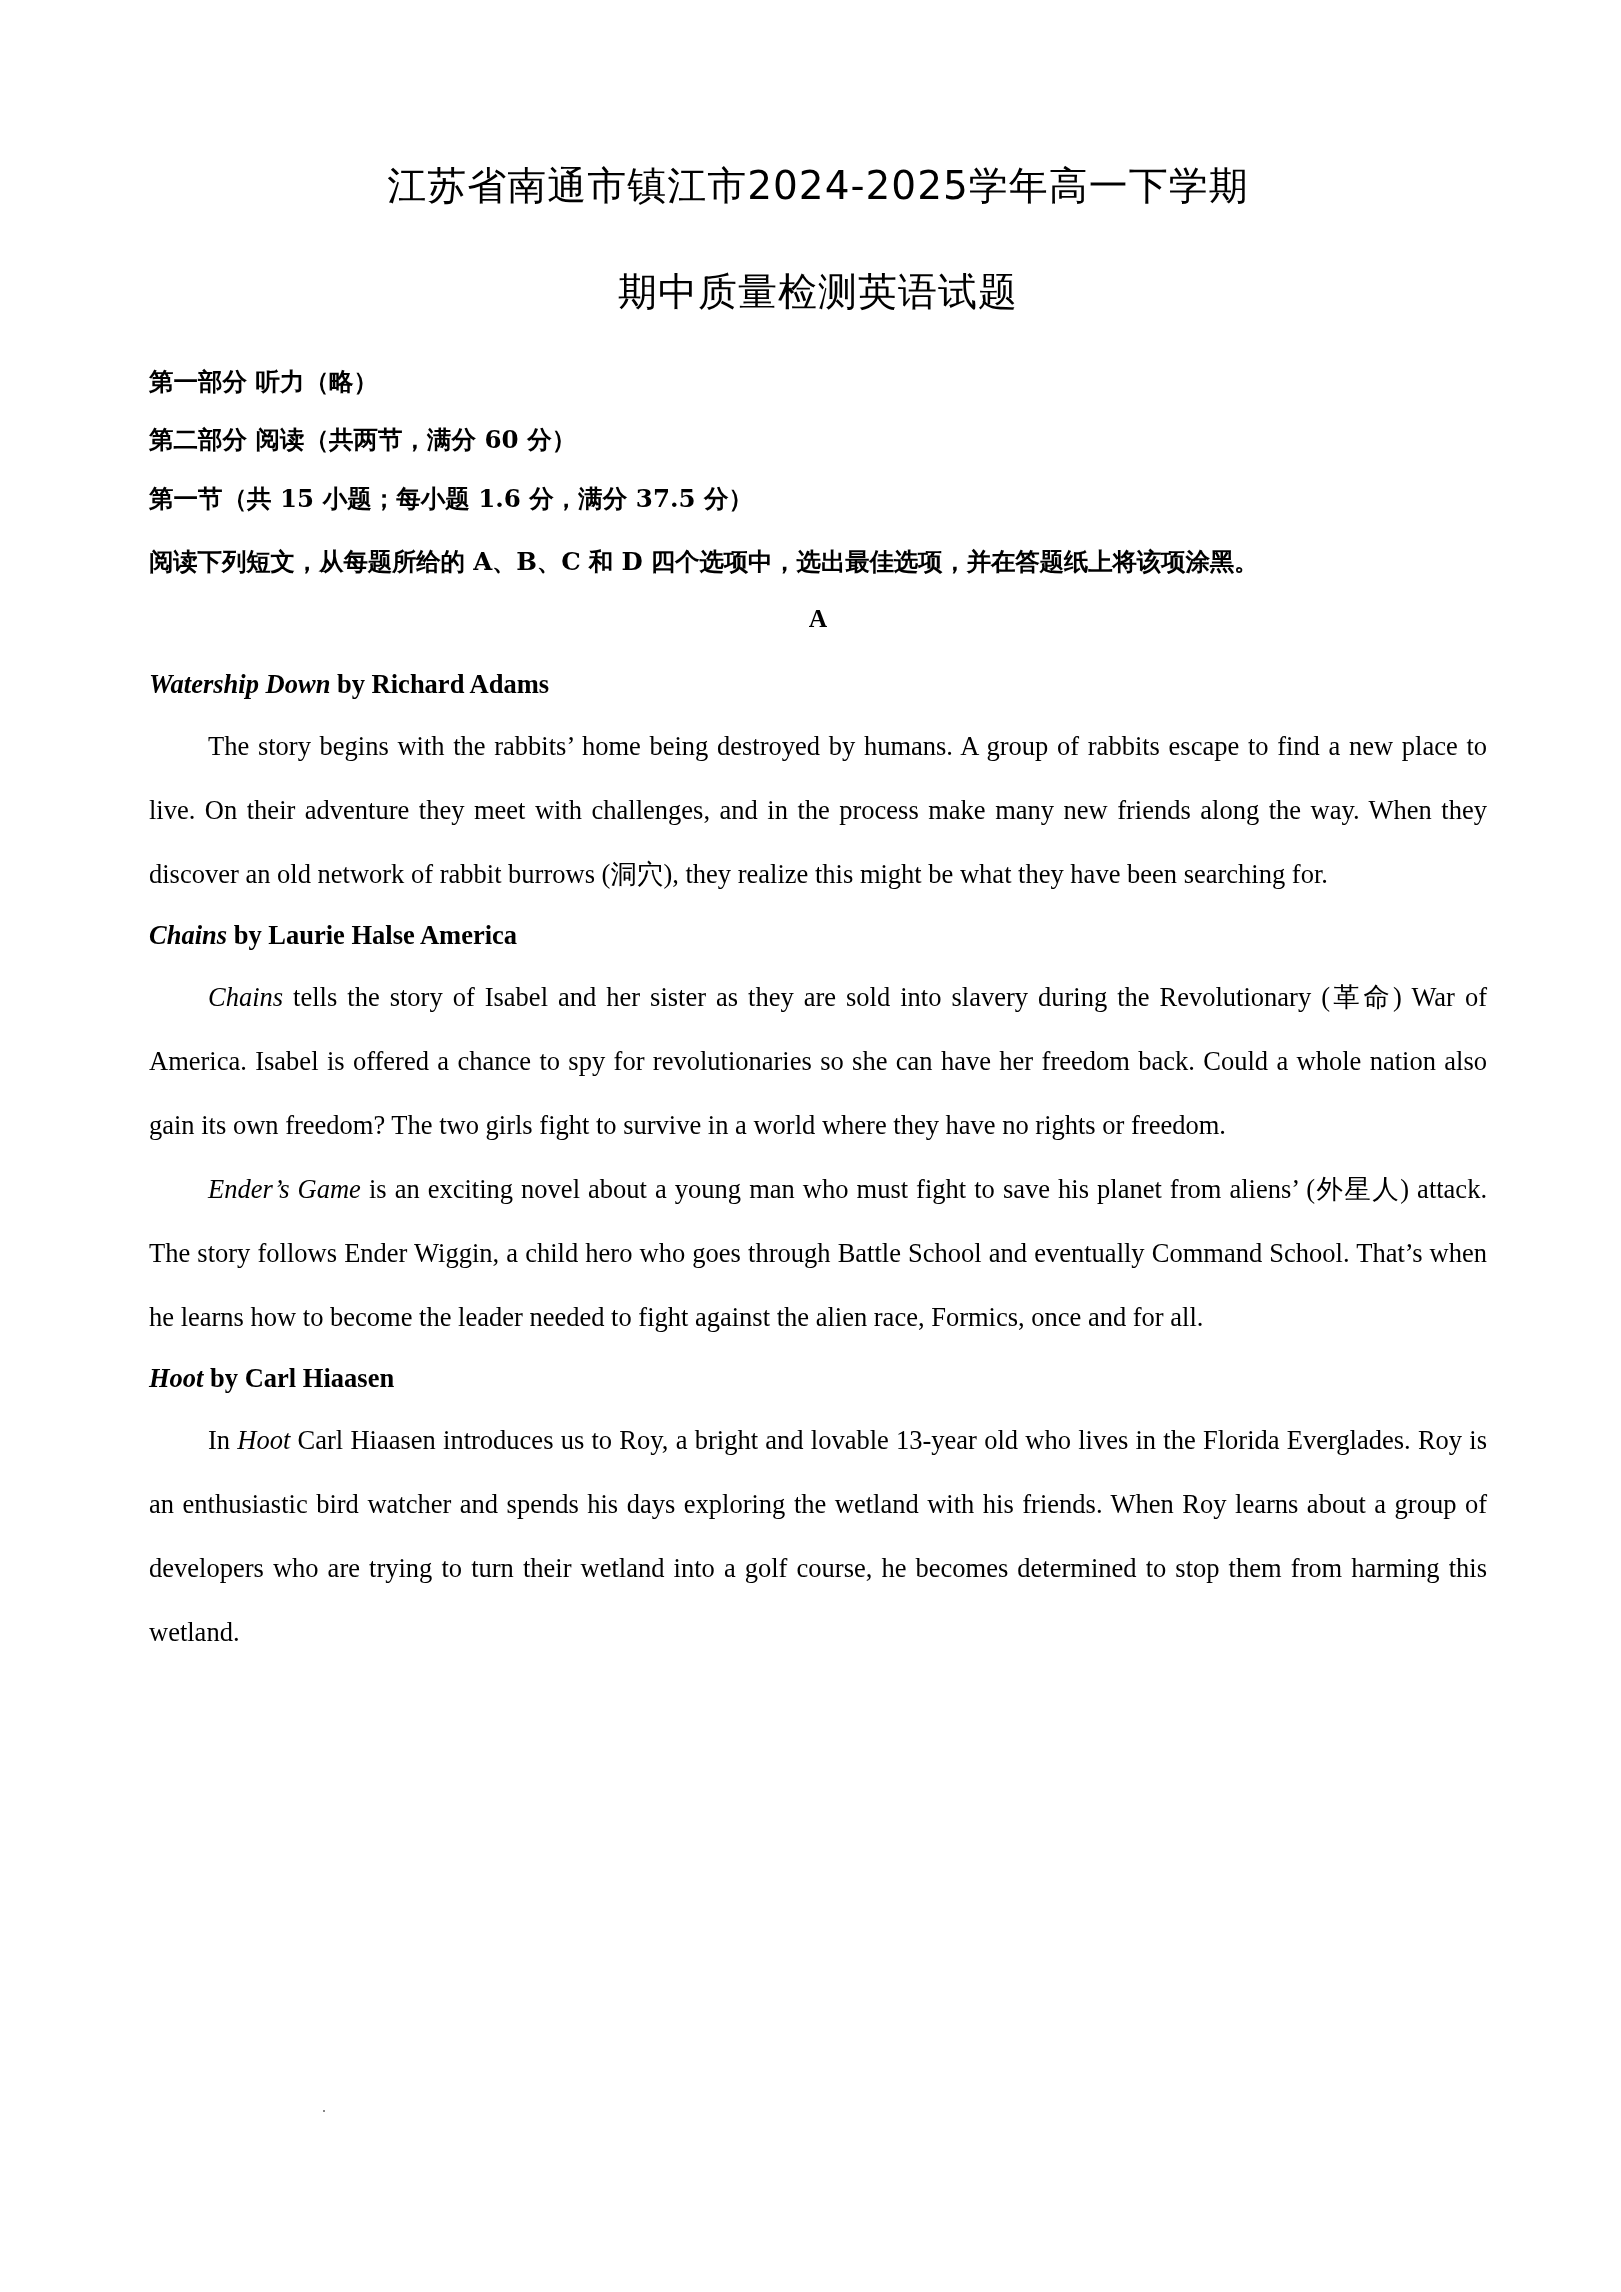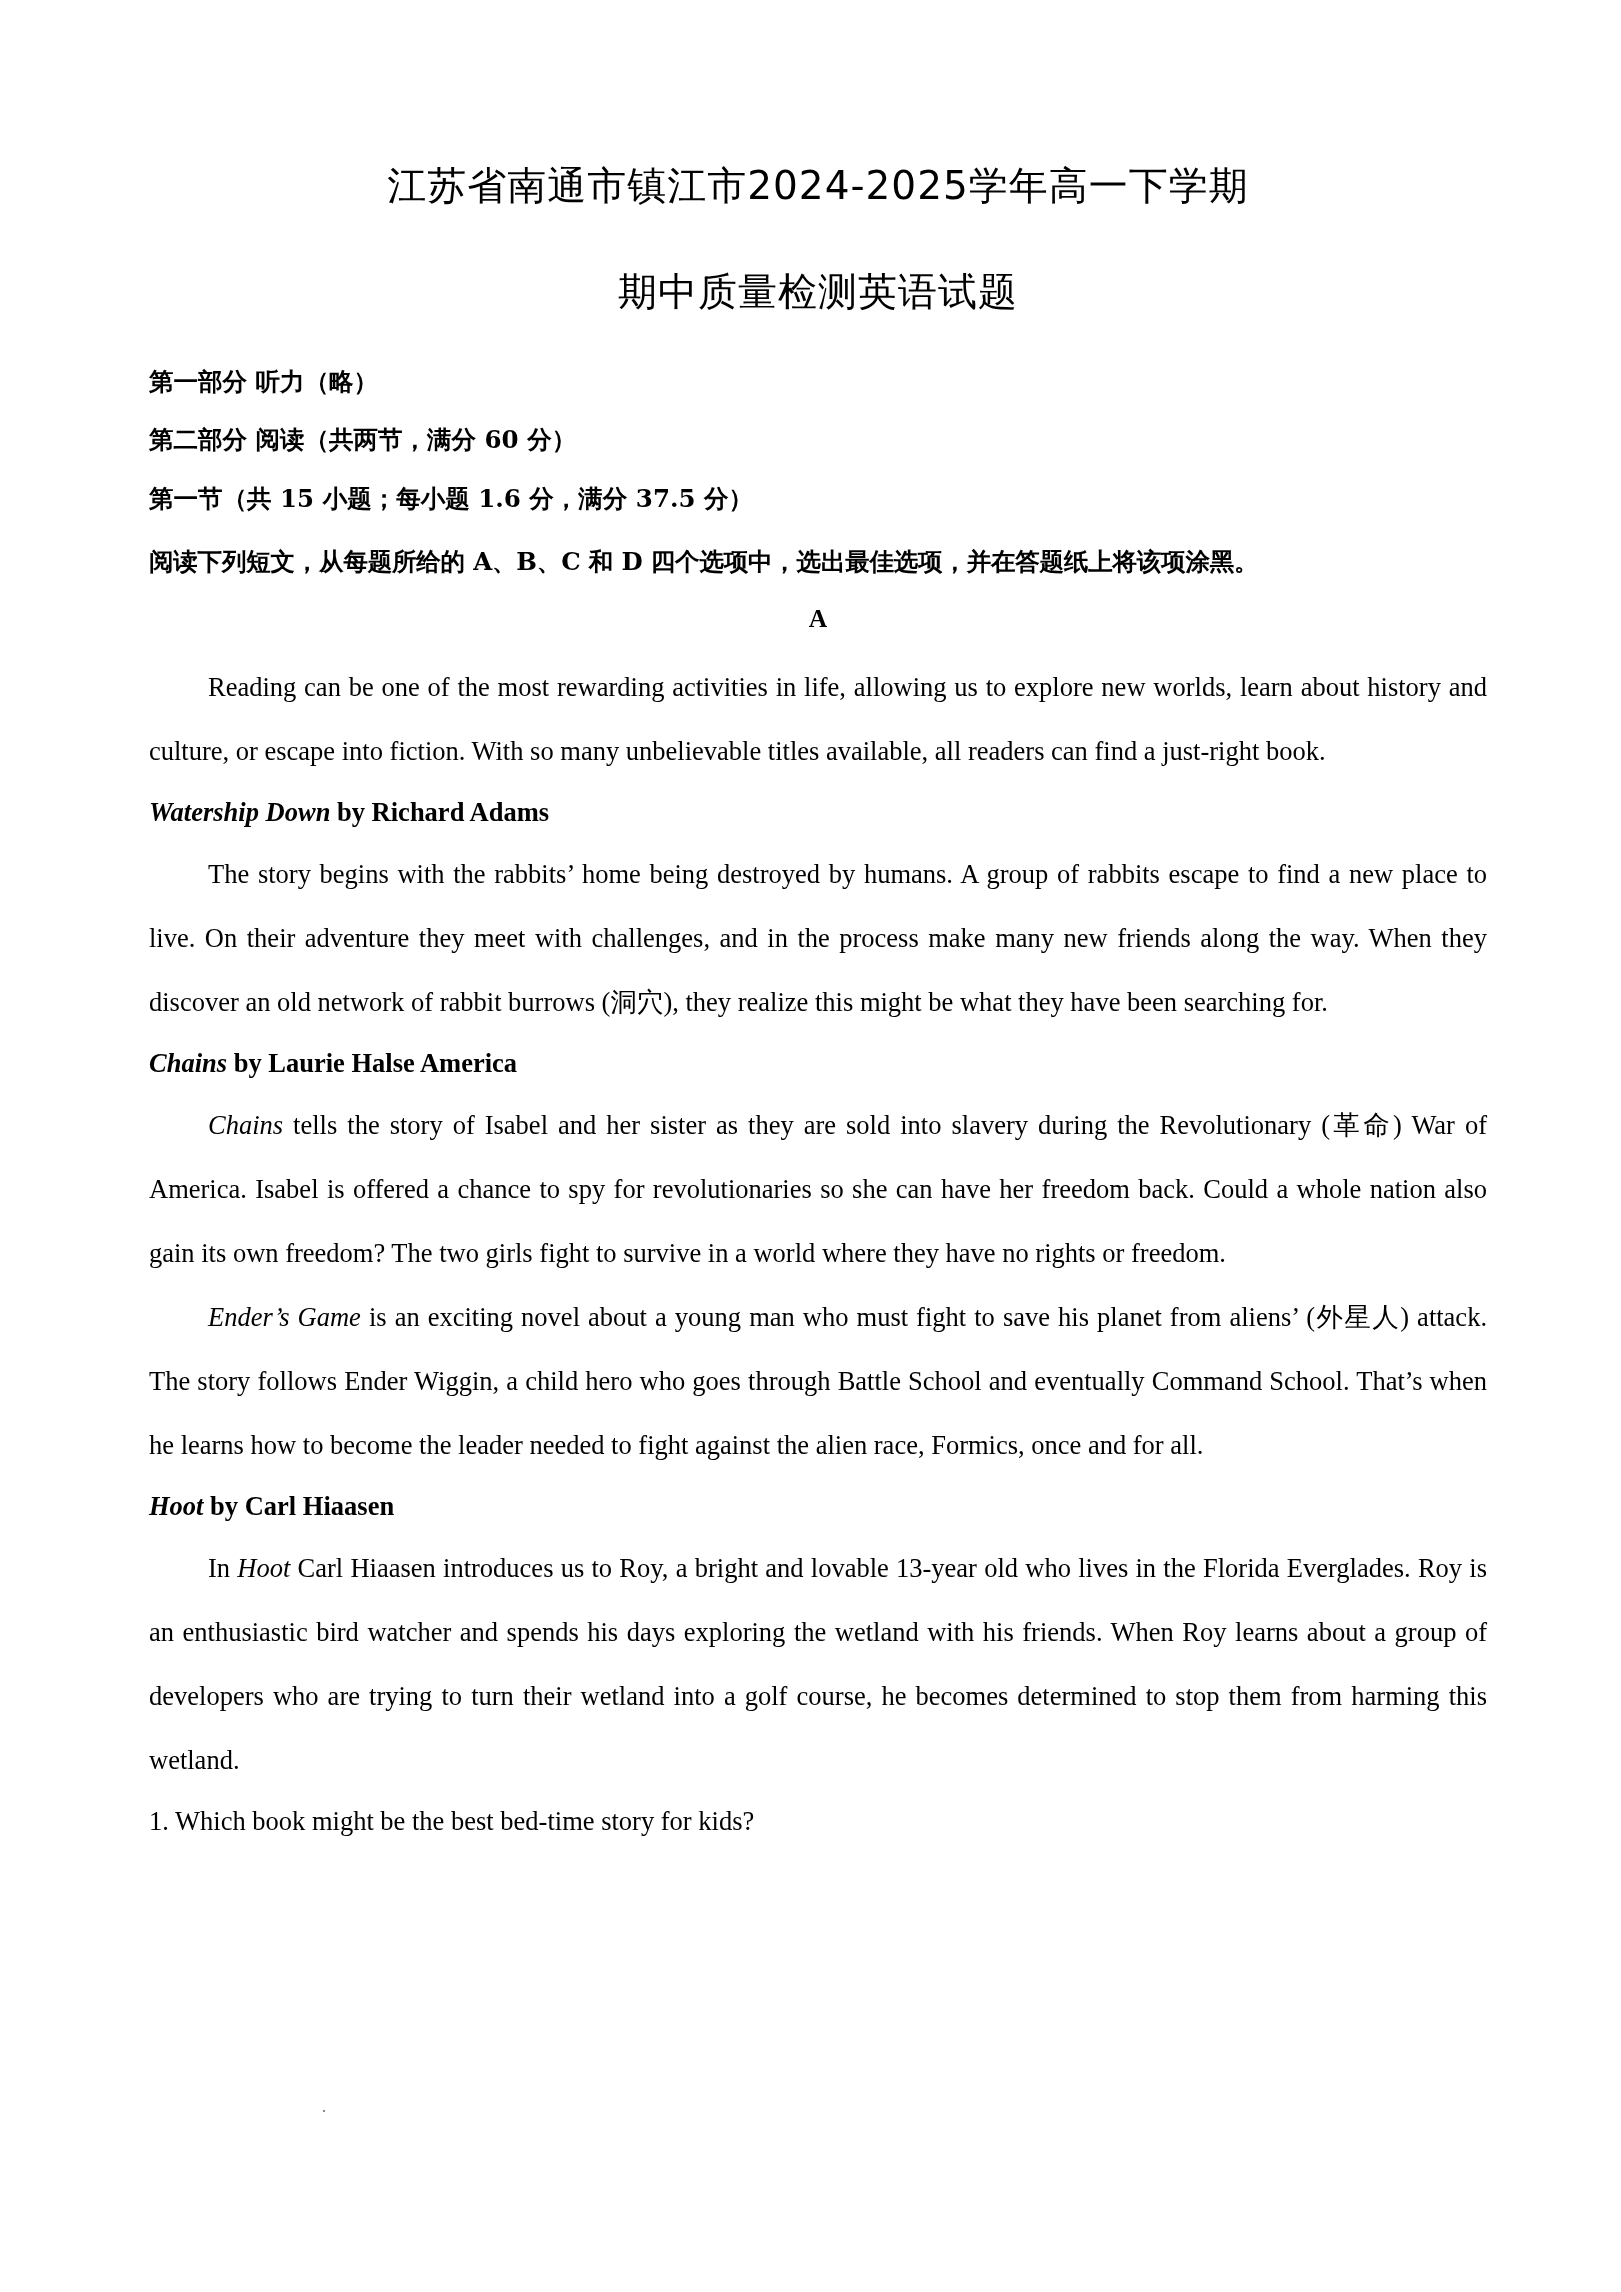--- a/index.html
+++ b/index.html
@@ -39,30 +39,28 @@
   <div class="title t2">期中质量检测英语试题</div>
 
   <div class="sec" style="top:365px">第一部分  听力（略）</div>
   <div class="sec" style="top:423px">第二部分  阅读（共两节，满分 60 分）</div>
   <div class="sec" style="top:482px">第一节（共 15 小题；每小题 1.6 分，满分 37.5 分）</div>
   <div class="sec" style="top:545px; letter-spacing:-0.2px">阅读下列短文，从每题所给的 A、B、C 和 D 四个选项中，选出最佳选项，并在答题纸上将该项涂黑。</div>
 
   <div class="passage-label" style="top:604px">A</div>
 
   <div class="body">
-    <p class="indent">Reading can be one of the most rewarding activities in life, allowing us to explore new worlds, learn about history and culture, or escape into fiction. With so many unbelievable titles available, all readers can find a just-right book.</p>
 
     <p class="heading"><i>Watership Down</i><span> by Richard Adams</span></p>
     <p class="indent"><span>The story begins with the rabbits’  home being destroyed by humans. A group of rabbits escape to find a new place to live. On their adventure they meet with challenges, and in the process make many new friends along the way. When they discover an old network of rabbit burrows (洞穴), they realize this might be what they have been searching for.</span></p>
 
     <p class="heading"><i>Chains</i><span> by Laurie Halse America</span></p>
     <p class="indent"><i>Chains</i><span> tells the story of Isabel and her sister as they are sold into slavery during the Revolutionary (革命) War of America. Isabel is offered a chance to spy for revolutionaries so she can have her freedom back. Could a whole nation also gain its own freedom? The two girls fight to survive in a world where they have no rights or freedom.</span></p>
 
     <p class="indent"><i>Ender’s Game</i><span> is an exciting novel about a young man who must fight to save his planet from aliens’ (外星人) attack. The story follows Ender Wiggin, a child hero who goes through Battle School and eventually Command School. That’s when he learns how to become the leader needed to fight against the alien race, Formics, once and for all.</span></p>
 
     <p class="heading"><i>Hoot</i><span> by Carl Hiaasen</span></p>
     <p class="indent"><span>In </span><i>Hoot</i><span> Carl Hiaasen introduces us to Roy, a bright and lovable 13-year old who lives in the Florida Everglades. Roy is an enthusiastic bird watcher and spends his days exploring the wetland with his friends. When Roy learns about a group of developers who are trying to turn their wetland into a golf course, he becomes determined to stop them from harming this wetland.</span></p>
 
-    <p class="q"><span>1.</span><span> Which book might be the best bed-time story for kids?</span></p>
   </div>
 </div>
 <div class="dot"></div>
 
 
 </body></html>

